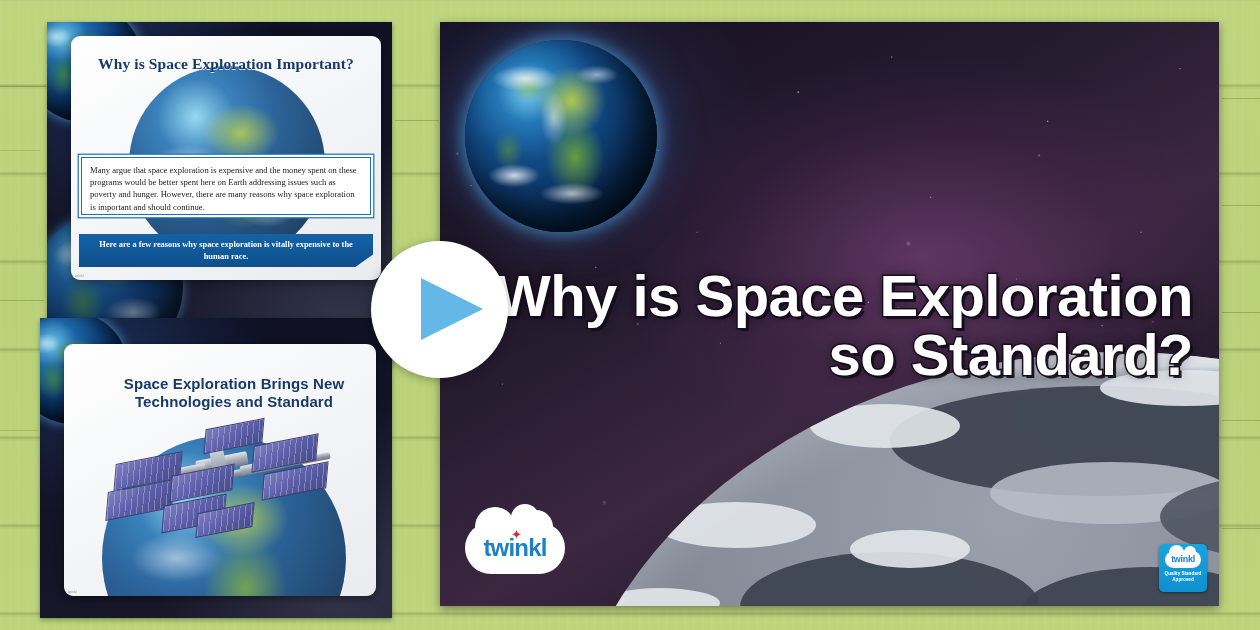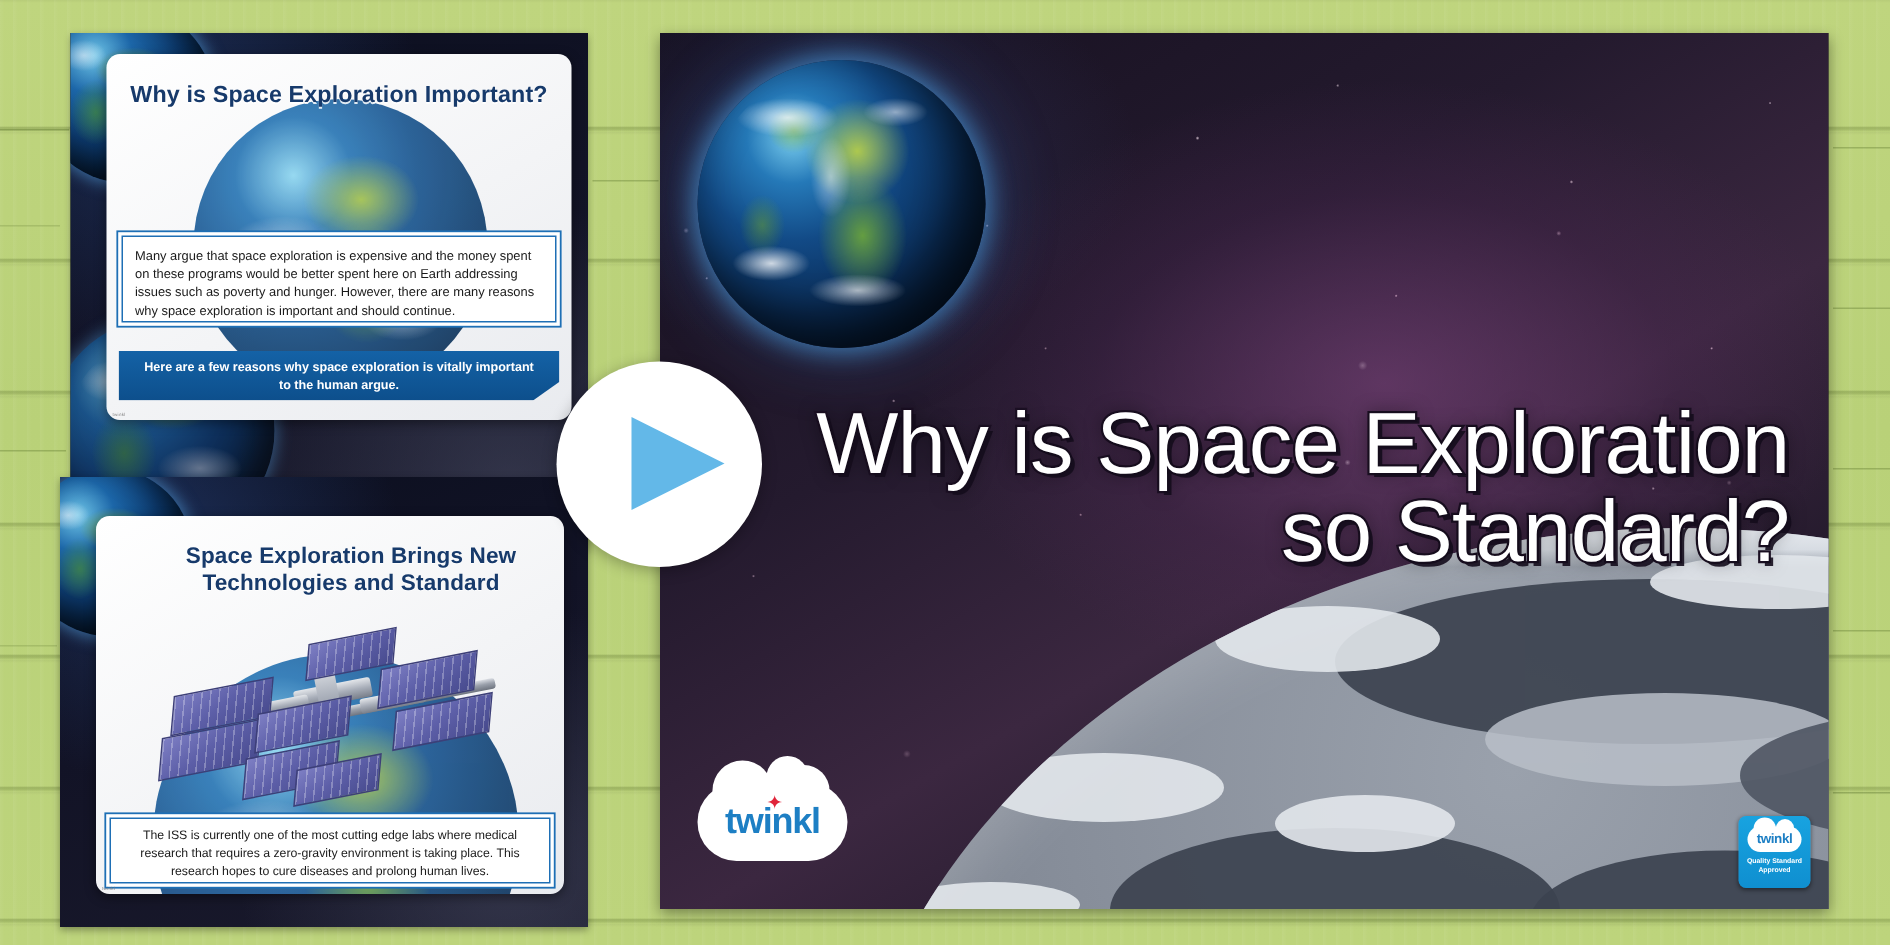--- a/index.html
+++ b/index.html
@@ -33,21 +33,21 @@
   }
   .wood-streak.soft { background: rgba(100,125,50,0.25); }
 
   
   .thumb {
     position: absolute;
     background: #0a0a14;
     box-shadow: 0 2px 5px rgba(0,0,0,0.35);
     overflow: hidden;
   }
-  #thumb-1 { left: 47px; top: 22px;  width: 345px; height: 344px; }
+  #thumb-1 { left: 47px; top: 22px;  width: 345px; height: 344px; font-family: Liberation Serif, serif; }
   #thumb-2 { left: 40px; top: 318px; width: 352px; height: 300px; }
 
   .thumb-space {
     position: absolute; inset: 0;
     background:
       radial-gradient(circle at 18% 14%, rgba(40,70,130,0.55) 0%, rgba(0,0,0,0) 42%),
       radial-gradient(circle at 85% 88%, rgba(90,95,120,0.40) 0%, rgba(0,0,0,0) 45%),
       linear-gradient(160deg, #0b0f1f 0%, #121326 45%, #1a1a2c 100%);
   }
   .thumb-earth {
@@ -102,21 +102,21 @@
     position: absolute;
     left: 0; right: 0;
     text-align: center;
     color: #173a6b;
     font-weight: bold;
     letter-spacing: 0.1px;
     line-height: 1.18;
     text-shadow: 0 1px 0 rgba(255,255,255,0.85);
   }
   #title-1 { top: 19px; font-size: 15.5px; }
-  #title-2 { top: 18px; font-size: 15px; padding: 0 24px; margin-left: 28px; }
+  #title-2 { top: 31px; font-size: 15px; padding: 0 24px; margin-left: 28px; }
 
   .body-box {
     position: absolute;
     background: #ffffff;
     border: 1.6px solid #1e6fb5;
     box-shadow: 0 0 0 2.2px #ffffff, 0 0 0 3.4px #1e6fb5;
     color: #1a1a1a;
     font-size: 8.6px;
     line-height: 1.42;
     padding: 6px 8px;
@@ -275,21 +275,21 @@
   .mare.light { background: #b9bfc8; opacity: 0.85; }
   .mare.bright { background: #e3e7ec; opacity: 0.9; }
   .mare.dark { background: #3c4350; opacity: 0.92; }
 
   
   #main-title {
     position: absolute;
     left: 28px; right: 26px; top: 205px;
     text-align: right;
     font-size: 58px;
-    font-weight: normal;
+    font-weight: bold;
     line-height: 1.02;
     color: #ffffff;
     letter-spacing: -0.5px;
     -webkit-text-stroke: 3px #1c1024;
     paint-order: stroke fill;
     text-shadow:
       3px 3px 0 rgba(20,12,28,0.9),
       0 0 12px rgba(0,0,0,0.55);
   }
   #main-title .l2 { display: block; }
@@ -395,21 +395,21 @@
     <div class="thumb-earth" style="left:-22px; top:-18px; width:118px; height:118px;"></div>
     <div class="thumb-earth" style="left:-14px; top:190px; width:150px; height:150px; opacity:.75;"></div>
 
     <div id="card-1" class="slide-card">
       <div class="card-earth-bg" style="left:58px; top:30px; width:196px; height:196px;"></div>
 
       <div id="title-1" class="slide-title">Why is Space Exploration Important?</div>
 
       <div id="body-1" class="body-box">Many argue that space exploration is expensive and the money spent on these programs would be better spent here on Earth addressing issues such as poverty and hunger. However, there are many reasons why space exploration is important and should continue.</div>
 
-      <div id="banner-1" class="banner">Here are a few reasons why space exploration is vitally important to the human argue.</div>
+      <div id="banner-1" class="banner">Here are a few reasons why space exploration is vitally expensive to the human race.</div>
 
       <div class="card-code">twinkl</div>
     </div>
   </div>
 
   <div id="thumb-2" class="thumb">
     <div class="thumb-space"></div>
     <div class="thumb-earth" style="left:-24px; top:-6px; width:112px; height:112px;"></div>
 
     <div id="card-2" class="slide-card">
@@ -430,21 +430,20 @@
         <div class="panel" style="left:6px;   top:74px; width:66px; height:26px;"></div>
         <div class="panel" style="left:14px;  top:46px; width:66px; height:24px;"></div>
         <div class="panel" style="left:62px;  top:88px; width:62px; height:25px;"></div>
         <div class="panel" style="left:70px;  top:58px; width:62px; height:24px;"></div>
         <div class="panel" style="left:152px; top:28px; width:64px; height:24px;"></div>
         <div class="panel" style="left:162px; top:56px; width:64px; height:24px;"></div>
         <div class="panel" style="left:104px; top:12px; width:58px; height:22px;"></div>
         <div class="panel" style="left:96px;  top:96px; width:56px; height:22px;"></div>
       </div>
 
-      <div id="body-2" class="body-box">The ISS is currently one of the most cutting edge labs where medical research that requires a zero-gravity environment is taking place. This research hopes to cure diseases and prolong human lives.</div>
 
       <div class="card-code">twinkl</div>
     </div>
   </div>
 
   <div id="main-panel">
     <div class="main-space"></div>
     <div class="stars"></div>
     <div class="stars s2"></div>
     <div class="stars s3"></div>

